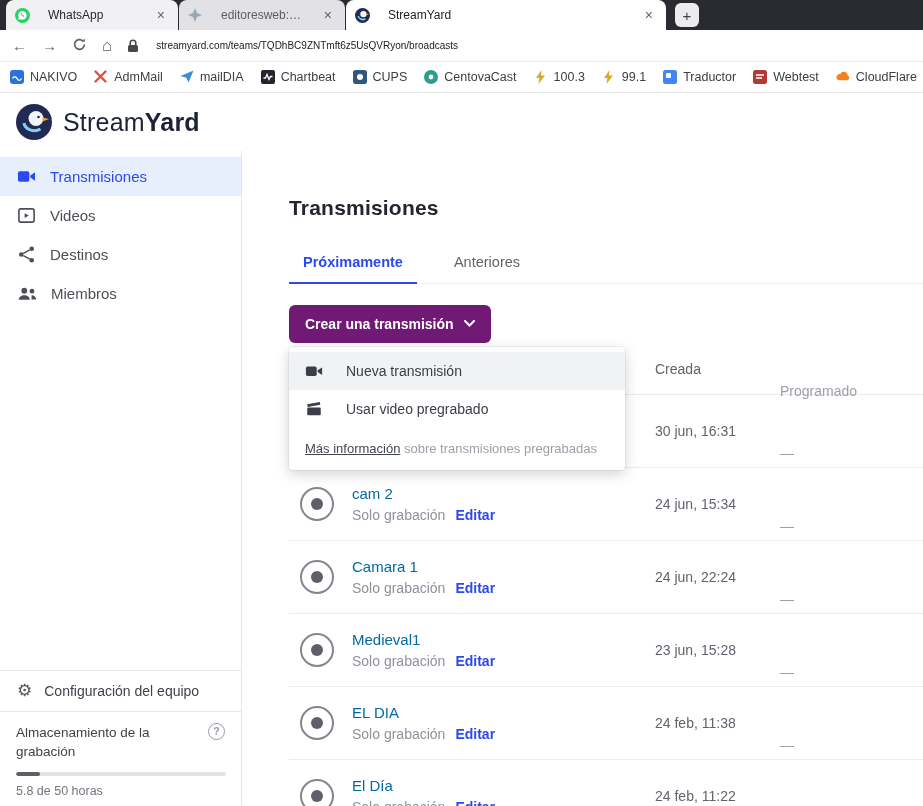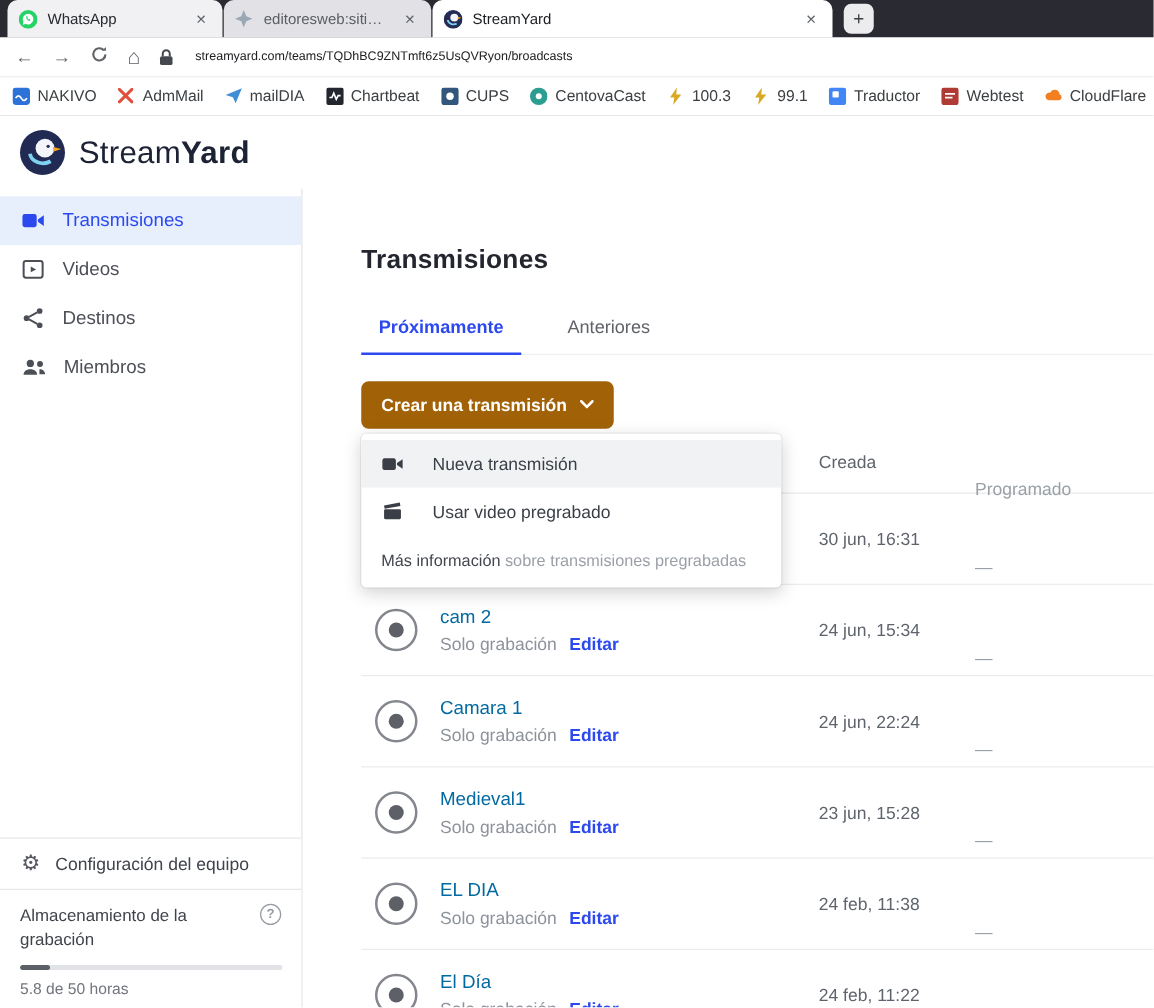--- a/index.html
+++ b/index.html
@@ -1,21 +1,21 @@
 <!DOCTYPE html>
 <html><head>
 <meta charset="utf-8">
 <style>
   * { box-sizing: border-box; margin: 0; padding: 0; }
   html,body { width: 923px; height: 806px; overflow: hidden; }
   body { font-family: "Liberation Sans", sans-serif; background: #fff; color: #222; }
 
   
   .tabstrip { height: 30px; background: #2a2a32; display: flex; align-items: flex-end; padding-left: 6px; }
-  .tab { height: 30px; display: flex; align-items: center; gap: 8px; padding: 0 9px; font-size: 12px;
+  .tab { height: 30px; display: flex; align-items: center; gap: 18px; padding: 0 9px; font-size: 12px;
          border-radius: 8px 8px 0 0; margin-right: 1px; overflow: hidden; cursor: pointer; }
   .tab .ttl { white-space: nowrap; overflow: hidden; text-overflow: ellipsis; flex: 1; }
   .tab-1 { width: 172px; background: #f1f1f3; color: #27292e; }
   .tab-2 { width: 166px; background: #e2e2e6; color: #5a5d64; }
   .tab-3 { width: 320px; background: #ffffff; color: #1c1e22; }
   .tab-close { color: #5f6368; font-size: 14px; line-height: 1; margin-left: auto; padding: 2px 4px; border-radius: 50%; }
   .newtab { width: 24px; height: 24px; margin: 0 0 3px 8px; border-radius: 6px; background: #ececef;
             color: #3c4043; font-size: 15px; display: flex; align-items: center; justify-content: center; cursor: pointer; }
   .favicon { width: 15px; height: 15px; flex: 0 0 auto; display: inline-flex; }
 
@@ -59,29 +59,29 @@
 
   
   .main { flex: 1; padding: 45px 0 0 47px; position: relative; overflow: hidden; }
   .page-title { font-size: 21px; font-weight: 700; color: #23262e; letter-spacing: .2px; }
 
   .tabs { margin-top: 34px; display: flex; gap: 23px; border-bottom: 1px solid #f0f0f3; }
   .tab-item { padding: 0 14px 12px; font-size: 14.5px; color: #5f6368; cursor: pointer; }
   .tab-item.active { color: #2b49ef; font-weight: 600; border-bottom: 2.5px solid #2b49ef; margin-bottom: -1.5px; }
 
   .create-wrap { margin-top: 21px; position: relative; display: inline-block; }
-  .create-btn { height: 38px; background: #a16207; color: #fff; border: none; border-radius: 6px; padding: 0 16px;
+  .create-btn { height: 38px; background: #701a75; color: #fff; border: none; border-radius: 6px; padding: 0 16px;
                 font-size: 14px; font-weight: 600; font-family: inherit; display: inline-flex; align-items: center; gap: 10px; cursor: pointer; }
 
   .dropdown { position: absolute; top: 42px; left: 0; width: 336px; background: #fff; border-radius: 4px; z-index: 20;
               box-shadow: 0 0 0 1px rgba(0,0,0,.05), 0 4px 14px rgba(0,0,0,.18); padding: 5px 0 2px; }
   .dd-item { height: 38px; display: flex; align-items: center; gap: 23px; padding: 0 16px; font-size: 14px; color: #3a3e46; cursor: pointer; }
   .dd-item.highlight { background: #f1f2f4; }
   .dd-info { padding: 13px 16px 12px; font-size: 13px; color: #9ba0a8; white-space: nowrap; cursor: pointer; }
-  .dd-info .link { color: #42464f; }
+  .dd-info .link { color: #42464f; text-decoration: underline; }
 
   .table { margin-top: 2px; }
   .thead { display: flex; align-items: center; height: 50px; border-bottom: 1px solid #eaeaee; }
   .th { font-size: 14px; color: #5f6368; }
   .trow { display: flex; align-items: center; height: 73px; border-bottom: 1px solid #ececf0; }
   .col-main { width: 366px; display: flex; align-items: center; }
   .col-created { width: 125px; font-size: 14px; color: #5f646c; }
   .col-sched { flex: 1; font-size: 14px; color: #9aa0a6; margin-top: 44px; }
   .icon-cell { width: 63px; padding-left: 11px; flex: 0 0 63px; }
   .rec { width: 34px; height: 34px; border-radius: 50%; border: 2px solid #83878d; position: relative; }

